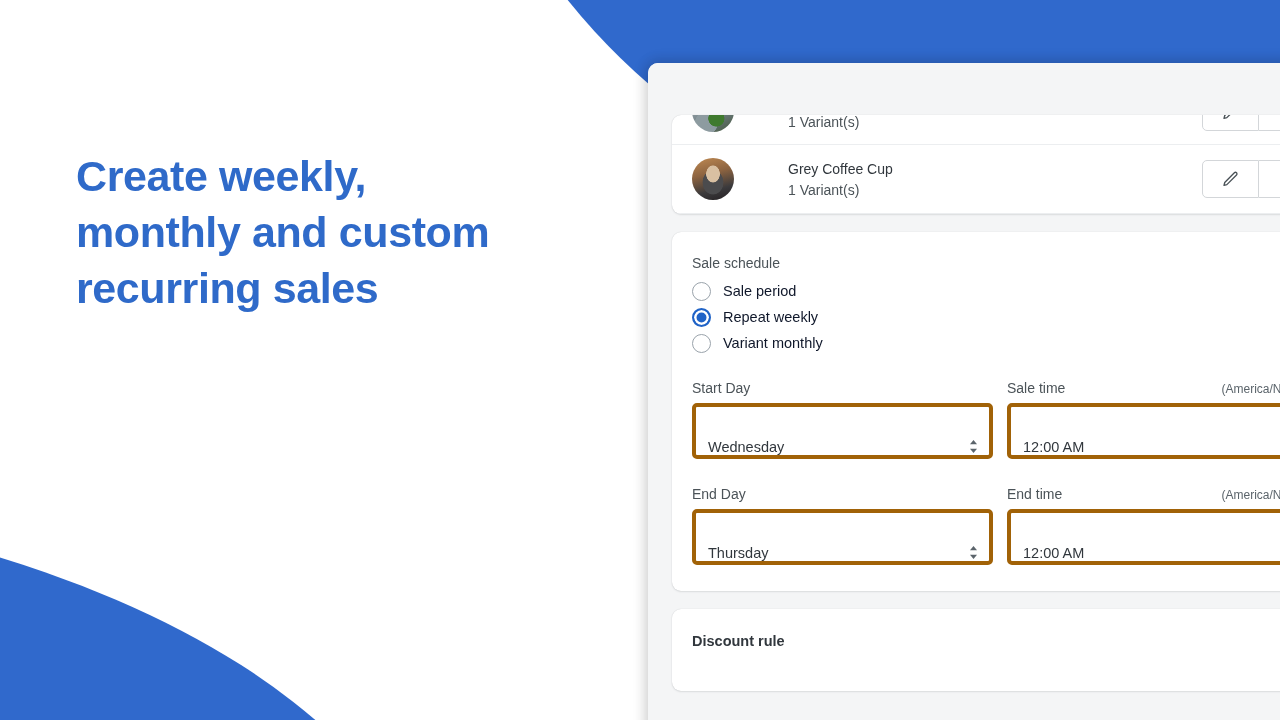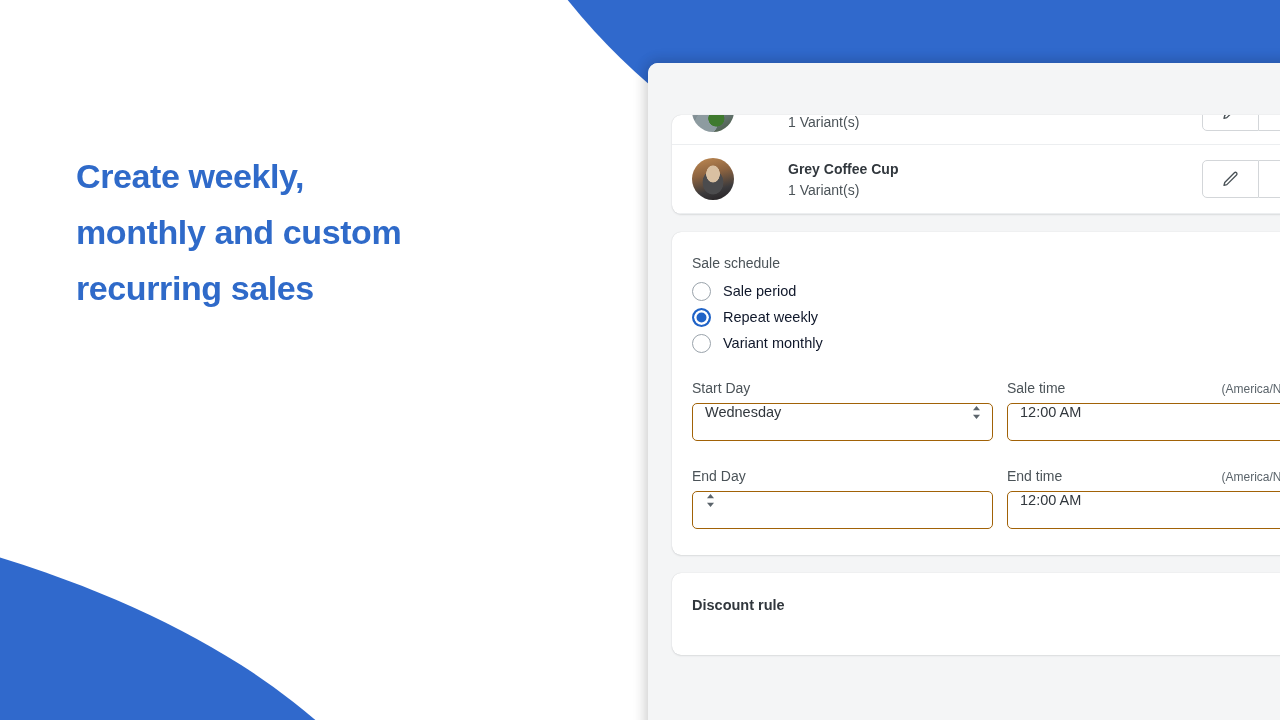--- a/index.html
+++ b/index.html
@@ -31,21 +31,21 @@
 
   
   #copy {
     position: absolute;
     left: 76px; top: 148px;
     width: 520px;
     z-index: 5;
   }
   #headline {
     color: #2f6ac9;
-    font-size: 34px;
+    font-size: 43px;
     font-weight: 700;
     line-height: 56px;
     letter-spacing: -0.4px;
     margin: 0 0 42px 0;
     white-space: pre-line;
   }
   #subcopy {
     color: #1b1b1b;
     font-size: 23px;
     font-weight: 400;
@@ -112,21 +112,21 @@
   }
   .thumb-cup {
     background:
       radial-gradient(ellipse at 50% 38%, #d9c0a2 0 22%, rgba(217,192,162,0) 24%),
       radial-gradient(ellipse at 50% 58%, #4b4b4d 0 34%, rgba(75,75,77,0) 36%),
       linear-gradient(165deg, #c08a52 0%, #8c6340 38%, #3b3a3c 72%, #241f22 100%);
   }
 
   .product-info { flex: 1 1 auto; min-width: 0; margin-left: 34px; }
   .product-title {
-    font-size: 14px; font-weight: 700; color: #31373d;
+    font-size: 14px; font-weight: 400; color: #31373d;
     line-height: 18px; margin-bottom: 3px;
   }
   .product-variants { font-size: 14px; color: #4b5358; line-height: 18px; }
 
   .row-actions { display: flex; flex: 0 0 auto; }
   .icon-btn {
     width: 57px; height: 38px;
     background: #ffffff;
     border: 1px solid #d3d6d9;
     display: flex; align-items: center; justify-content: center;
@@ -172,25 +172,25 @@
     margin-top: 26px;
   }
   .field-col { flex: 1 1 0; min-width: 0; }
   .field-head { display: flex; align-items: baseline; justify-content: space-between; }
   .tz-note {
     font-size: 12px; color: #5b646b;
     white-space: nowrap; overflow: hidden;
     margin-left: 10px;
   }
   .select-box {
-    height: 38px;
-    border: 1px solid #a16207;
+    height: 56px;
+    border: 4px solid #a16207;
     border-radius: 5px;
     background: #ffffff;
-    display: flex; align-items: flex-start;
+    display: flex; align-items: flex-end;
     padding: 0 10px 0 12px;
     box-sizing: border-box;
     cursor: pointer;
   }
   .select-value {
     flex: 1 1 auto; font-size: 14.5px; color: #31373d;
     white-space: nowrap; overflow: hidden;
   }
   .spinner { flex: 0 0 auto; display: block; }
 
@@ -305,20 +305,21 @@
             </div>
           </div>
         </div>
 
         <div class="field-grid">
           <div class="field-col">
             <div class="field-head">
               <span class="field-label">End Day</span>
             </div>
             <div class="select-box">
+              <span class="select-value">Thursday</span>
               <svg class="spinner" width="11" height="17" viewBox="0 0 11 17" fill="#5b646b">
                 <path d="M5.5 2 9 6.2H2z"></path>
                   <path d="M5.5 15 2 10.8h7z"></path>
               </svg>
             </div>
           </div>
           <div class="field-col">
             <div class="field-head">
               <span class="field-label">End time</span>
               <span class="tz-note">(America/New Y</span>

